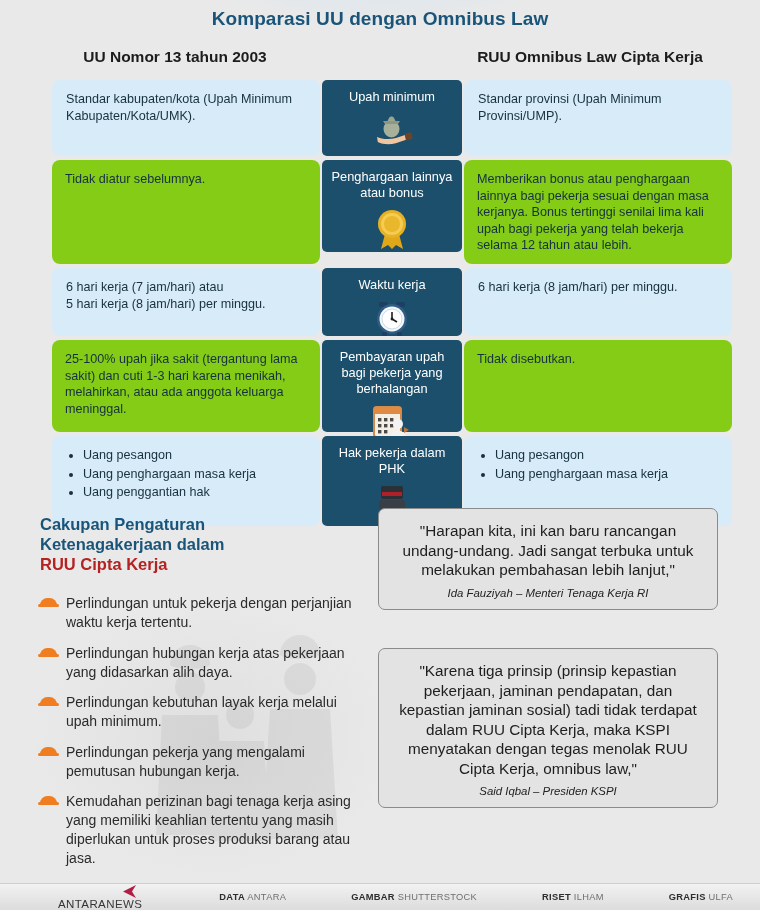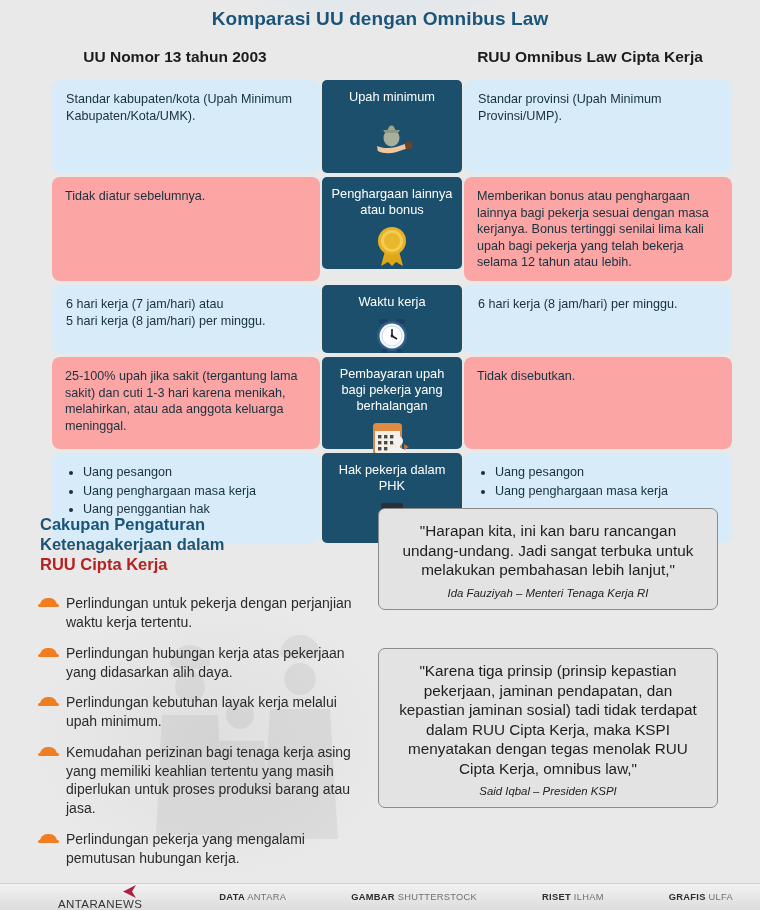--- a/index.html
+++ b/index.html
@@ -35,21 +35,21 @@
 
   
   .table{position:absolute;left:40px;top:80px;width:680px;margin-left:12px;}
   .row{display:flex;align-items:stretch;margin-bottom:4px;}
   .cell{
     width:268px;border-radius:8px;box-sizing:border-box;
     padding:11px 14px 10px 14px;
     font-size:12.6px;line-height:1.32;color:#17313f;
   }
   .cell.lightA{background:#d7ebf8;}
-  .cell.lightB{background:#fca5a5;padding-left:13px;}
+  .cell.lightB{background:#84cc16;padding-left:13px;}
   .mid{
     width:140px;margin:0 2px;border-radius:5px;background:#1b4f6b;
     color:#ffffff;text-align:center;box-sizing:border-box;
     padding:9px 6px 6px 6px;
     display:flex;flex-direction:column;align-items:center;
     font-size:12.8px;line-height:1.25;
   }
   .mid .lbl{white-space:pre-line;}
   .mid .ico{margin-top:6px;flex:1;display:flex;align-items:center;justify-content:center;}
   .cell ul{margin:0;padding-left:17px;}
@@ -108,21 +108,21 @@
 <div class="bg-glow2"></div>
 
 <div class="title">Komparasi UU dengan Omnibus Law</div>
 <div class="colhead left">UU Nomor 13 tahun 2003</div>
 <div class="colhead right">RUU Omnibus Law Cipta Kerja</div>
 
 <div class="table">
 
   <div class="row">
     <div class="cell lightA">Standar kabupaten/kota (Upah Minimum Kabupaten/Kota/UMK).</div>
-    <div class="mid" style="height:93px">
+    <div class="mid" style="height:76px">
       <div class="lbl">Upah minimum</div>
       <div class="ico">
         <svg width="46" height="34" viewBox="0 0 46 34">
           <path d="M20 5c1-2 4-2 5 0l1.5 3H18.5z" fill="#9aa48f"></path>
           <ellipse cx="22.5" cy="16" rx="8" ry="8.5" fill="#a7b09b"></ellipse>
           <path d="M14 8h17l-2 3H16z" fill="#8e9784"></path>
           <path d="M8 24c4 2 12 3 19 1l9-3c2-.6 3.5.4 3.8 1.6.3 1.3-.6 2.3-2 2.8l-11 3.8c-6 1.6-13 1.4-18-1.2z" fill="#f0c6a0"></path>
           <rect x="36" y="20" width="7" height="7" rx="1.6" fill="#6d4427" transform="rotate(-12 39 23)"></rect>
         </svg>
       </div>
@@ -258,25 +258,25 @@
     <div class="bitem">
       <span class="helmet"></span>
       <span class="btext">Perlindungan hubungan kerja atas pekerjaan yang didasarkan alih daya.</span>
     </div>
     <div class="bitem">
       <span class="helmet"></span>
       <span class="btext">Perlindungan kebutuhan layak kerja melalui upah minimum.</span>
     </div>
     <div class="bitem">
       <span class="helmet"></span>
+      <span class="btext">Perlindungan pekerja yang mengalami pemutusan hubungan kerja.</span>
+    </div>
+    <div class="bitem">
+      <span class="helmet"></span>
       <span class="btext">Kemudahan perizinan bagi tenaga kerja asing yang memiliki keahlian tertentu yang masih diperlukan untuk proses produksi barang atau jasa.</span>
-    </div>
-    <div class="bitem">
-      <span class="helmet"></span>
-      <span class="btext">Perlindungan pekerja yang mengalami pemutusan hubungan kerja.</span>
     </div>
   </div>
 </div>
 
 <div class="quote" id="q1">
   <div class="qtext">"Harapan kita, ini kan baru rancangan undang-undang. Jadi sangat terbuka untuk melakukan pembahasan lebih lanjut,"</div>
   <div class="qattr">Ida Fauziyah – Menteri Tenaga Kerja RI</div>
 </div>
 
 <div class="quote" id="q2">

